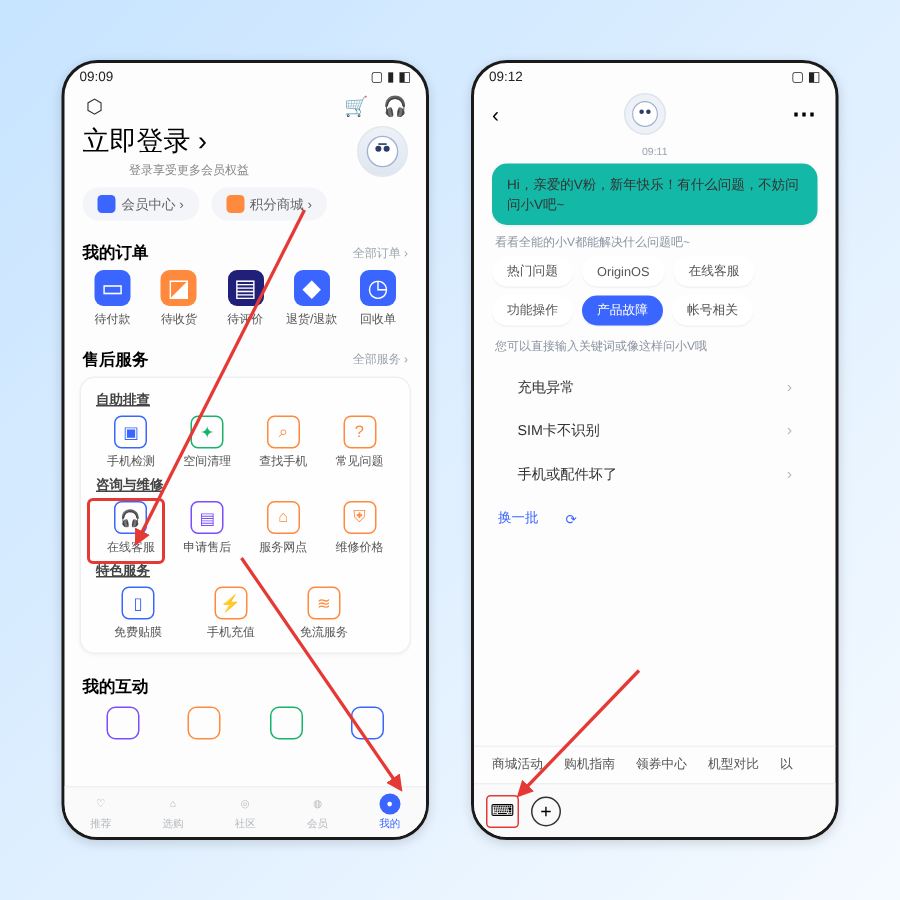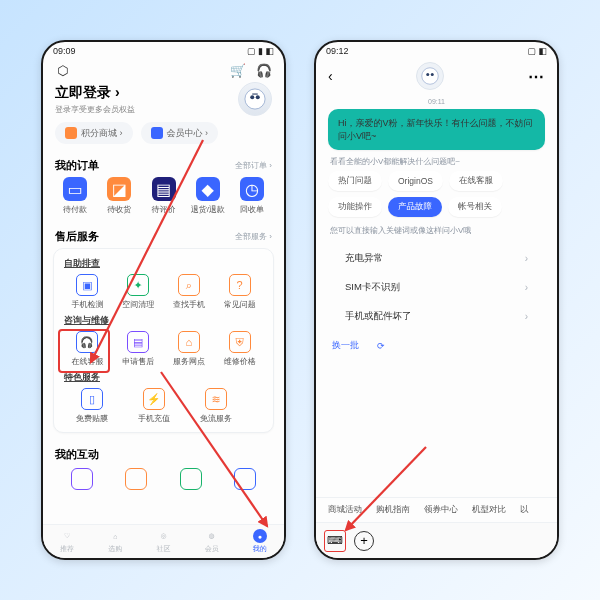--- a/index.html
+++ b/index.html
@@ -22,22 +22,22 @@
   }
   .statusbar {
     height: 18px; display: flex; justify-content: space-between;
     align-items: center; padding: 0 10px; font-size: 9px; color: #222;
   }
   .statusbar .right { display:flex; gap:3px; }
   
   .p1 .topbar { display:flex; justify-content:space-between; align-items:center; padding:2px 12px 4px; }
   .p1 .topbar .icon { width:16px; height:16px; display:flex; align-items:center; justify-content:center; font-size:13px; color:#333;}
   .p1 .login-row { display:flex; justify-content:space-between; align-items:center; padding:0 12px 6px; }
-  .p1 .login-title { font-size:14px; font-weight:700; }
-  .p1 .login-sub { font-size:8px; color:#888; margin-top:2px;}
+  .p1 .login-title { font-size:18px; font-weight:400; }
+  .p1 .login-sub { font-size:8px; color:#888; margin-top:2px;margin-left:31px;}
   .p1 .avatar {
     width:34px; height:34px; border-radius:50%; background:linear-gradient(#eef2f7,#dfe6ef);
     display:flex; align-items:center; justify-content:center; font-size:18px;
     border:1px solid #e1e7ef;
   }
   .p1 .pill-row { display:flex; gap:8px; padding:0 12px 8px; }
   .pill {
     height:22px; background:#f3f5f8; border-radius:11px; display:flex;
     align-items:center; padding:0 10px; font-size:9px; color:#666; gap:4px;
   }
@@ -142,26 +142,26 @@
           <circle cx="12" cy="12" r="11" fill="#fff" stroke="#9fb2d3"></circle>
           <circle cx="9" cy="10" r="2.2" fill="#2b3f66"></circle>
           <circle cx="15" cy="10" r="2.2" fill="#2b3f66"></circle>
           <rect x="9" y="6" width="6" height="1.2" fill="#2b3f66"></rect>
         </svg>
     </div>
   </div>
 
   <div class="pill-row">
     <div class="pill">
+      <span class="pi" style="background:#3a66ff"></span>
+      <span>会员中心 ›</span>
+    </div>
+    <div class="pill">
       <span class="pi" style="background:#ff8a3d"></span>
       <span>积分商城 ›</span>
-    </div>
-    <div class="pill">
-      <span class="pi" style="background:#3a66ff"></span>
-      <span>会员中心 ›</span>
     </div>
   </div>
 
   <div class="sect-hdr">
     <span class="ttl">我的订单</span>
     <span class="more">全部订单 ›</span>
   </div>
   <div class="grid5">
     <div class="cell">
         <div class="ic" style="background:#3a66ff">▭</div>

